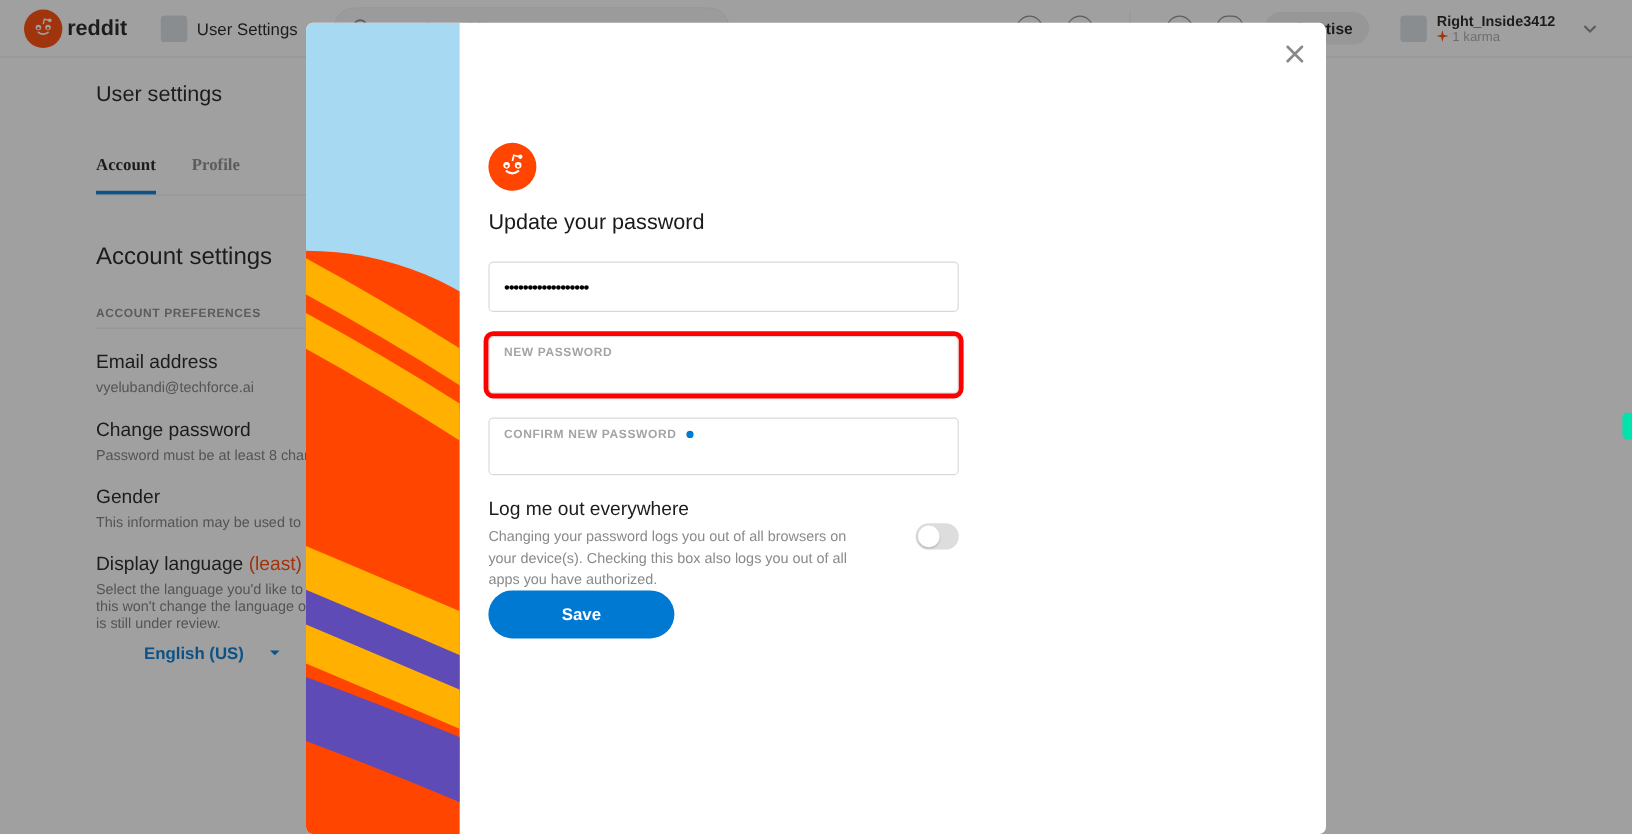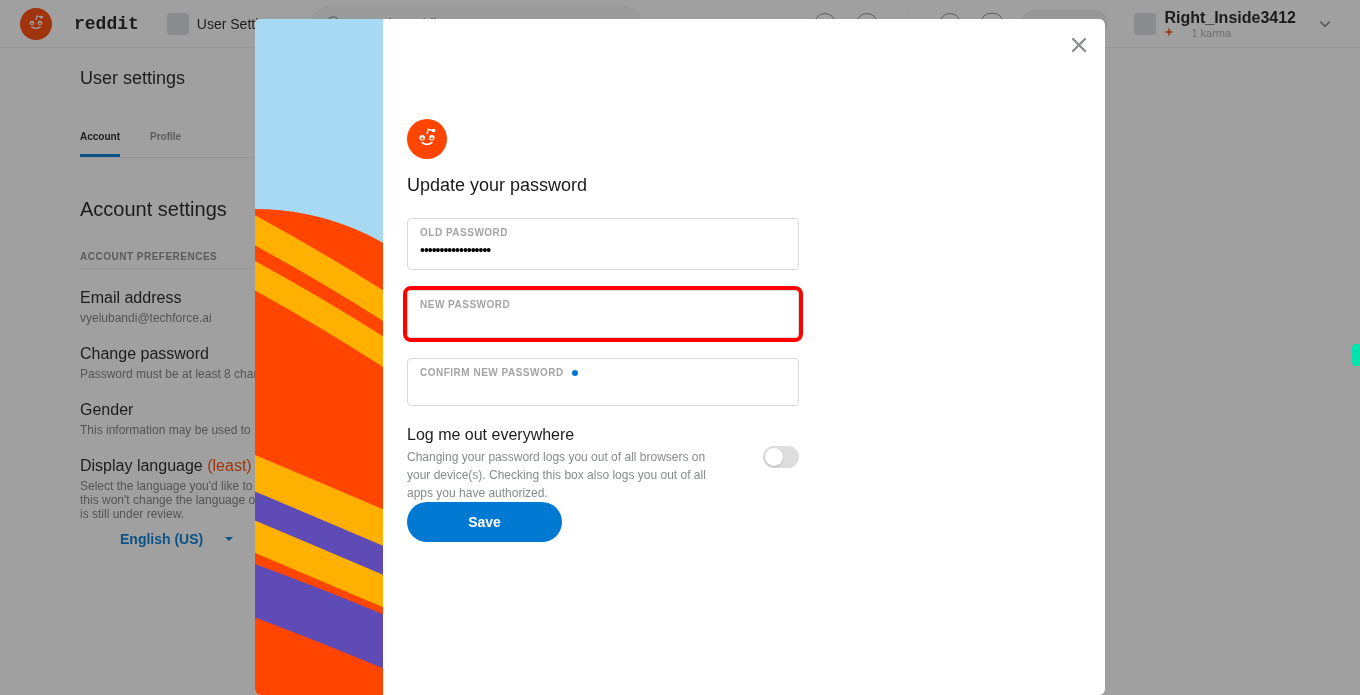--- a/index.html
+++ b/index.html
@@ -1,44 +1,44 @@
 <!DOCTYPE html>
 <html><head>
   <meta charset="utf-8">
   <style>
     * { margin: 0; padding: 0; box-sizing: border-box; }
     body { font-family: -apple-system, BlinkMacSystemFont, "Segoe UI", Arial, sans-serif; background: #fff; width: 1360px; height: 695px; overflow: hidden; position: relative; }
 
     
     .header { height: 48px; border-bottom: 1px solid #edeff1; display: flex; align-items: center; padding: 0 20px; position: relative; z-index: 1; }
-    .logo { display: flex; align-items: center; gap: 22px; font-family: Liberation Mono, monospace; }
+    .logo { display: flex; align-items: center; gap: 4px; }
     .logo-icon { width: 32px; height: 32px; background: #ff4500; border-radius: 50%; display: flex; align-items: center; justify-content: center; }
     .logo-text { font-size: 18px; font-weight: 600; color: #1c1c1c; }
     .location-dropdown { display: flex; align-items: center; gap: 8px; margin-left: 18px; cursor: pointer; padding: 6px 10px; }
     .avatar-small { width: 22px; height: 22px; background: #d7dfe2; border-radius: 3px; }
     .location-text { font-size: 14px; color: #1c1c1c; }
     .search-box { flex: 0 0 330px; margin-left: 20px; margin-right: auto; height: 36px; background: #f6f7f8; border: 1px solid #edeff1; border-radius: 20px; display: flex; align-items: center; padding: 0 14px; gap: 8px; }
     .search-box input { border: none; background: transparent; outline: none; font-size: 14px; flex: 1; color: #878a8c; }
     .hdr-icons { display: flex; align-items: center; gap: 20px; margin-right: 18px; }
     .hdr-icon { width: 22px; height: 22px; border: 1.5px solid #878a8c; border-radius: 50%; }
     .divider-v { width: 1px; height: 28px; background: #edeff1; margin: 0 10px; }
     .advertise-btn { background: #efefef; border-radius: 16px; padding: 6px 14px; font-size: 13px; font-weight: 600; color: #1c1c1c; cursor: pointer; }
     .user-box { display: flex; align-items: center; gap: 8px; margin-left: 18px; padding: 2px 8px; cursor: pointer; }
     .user-info { display: flex; flex-direction: column; font-size: 11px; }
-    .user-name { font-weight: 600; color: #1c1c1c; font-size: 16px; }
-    .user-karma { color: #a8aaab; display: flex; align-items: flex-start; gap: 17px; }
+    .user-name { font-weight: 600; color: #1c1c1c; font-size: 12px; }
+    .user-karma { color: #a8aaab; display: flex; align-items: flex-start; gap: 3px; }
     .karma-icon { width: 10px; height: 10px; display: inline-flex; }
     .caret { width: 14px; height: 14px; margin-left: 14px; }
 
     
     .main { display: flex; padding: 20px 80px; }
     .content { max-width: 700px; }
     .page-title { font-size: 18px; font-weight: 500; color: #1c1c1c; margin-bottom: 30px; }
     .tabs { display: flex; gap: 30px; border-bottom: 1px solid #edeff1; }
-    .tab { padding: 12px 0; font-size: 10px; font-weight: 600; color: #878a8c; cursor: pointer; border-bottom: 3px solid transparent; }
+    .tab { padding: 12px 0; font-size: 14px; font-weight: 600; color: #878a8c; cursor: pointer; border-bottom: 3px solid transparent; font-family: Liberation Serif, serif; }
     .tab.active { color: #1c1c1c; border-bottom-color: #0079d3; }
     .section-title { font-size: 20px; font-weight: 500; color: #1c1c1c; margin-top: 40px; margin-bottom: 30px; }
     .section-label { font-size: 10px; letter-spacing: .5px; font-weight: 700; color: #878a8c; border-bottom: 1px solid #edeff1; padding-bottom: 6px; text-transform: uppercase; }
     .setting-item { padding: 20px 0 0 0; }
     .setting-title { font-size: 16px; font-weight: 500; color: #1c1c1c; }
     .setting-desc { font-size: 12px; color: #7c7c7c; margin-top: 4px; }
     .beta-tag { color: #ff4500; }
     .lang-select { margin-top: 10px; padding-left: 40px; display: flex; align-items: center; gap: 20px; color: #0079d3; font-size: 14px; font-weight: 600; cursor: pointer; }
 
     
@@ -182,21 +182,20 @@
             <circle cx="6" cy="9.5" r="1" fill="#ff4500"></circle>
             <circle cx="14" cy="9.5" r="1" fill="#ff4500"></circle>
             <path d="M6 13 Q10 16 14 13" stroke="#fff" stroke-width="1.5" fill="none" stroke-linecap="round"></path>
             <circle cx="15.5" cy="3" r="1.5" fill="#fff"></circle>
             <path d="M10 6 L11 2 L15 3" stroke="#fff" stroke-width="1.2" fill="none"></path>
           </svg>
       </div>
       <h2 class="modal-title">Update your password</h2>
 
       <div class="input-field">
-        <div class="input-label">Old Password</div>
         <input type="password" style="letter-spacing: -1px;" value="••••••••••••••••••">
       </div>
 
       <div class="input-field highlight" style="height:48px;">
         <div class="input-label">New Password</div>
         <input type="password" style="">
       </div>
 
       <div class="input-field" style="height:48px;margin-top:12px;">
         <div class="input-label">

